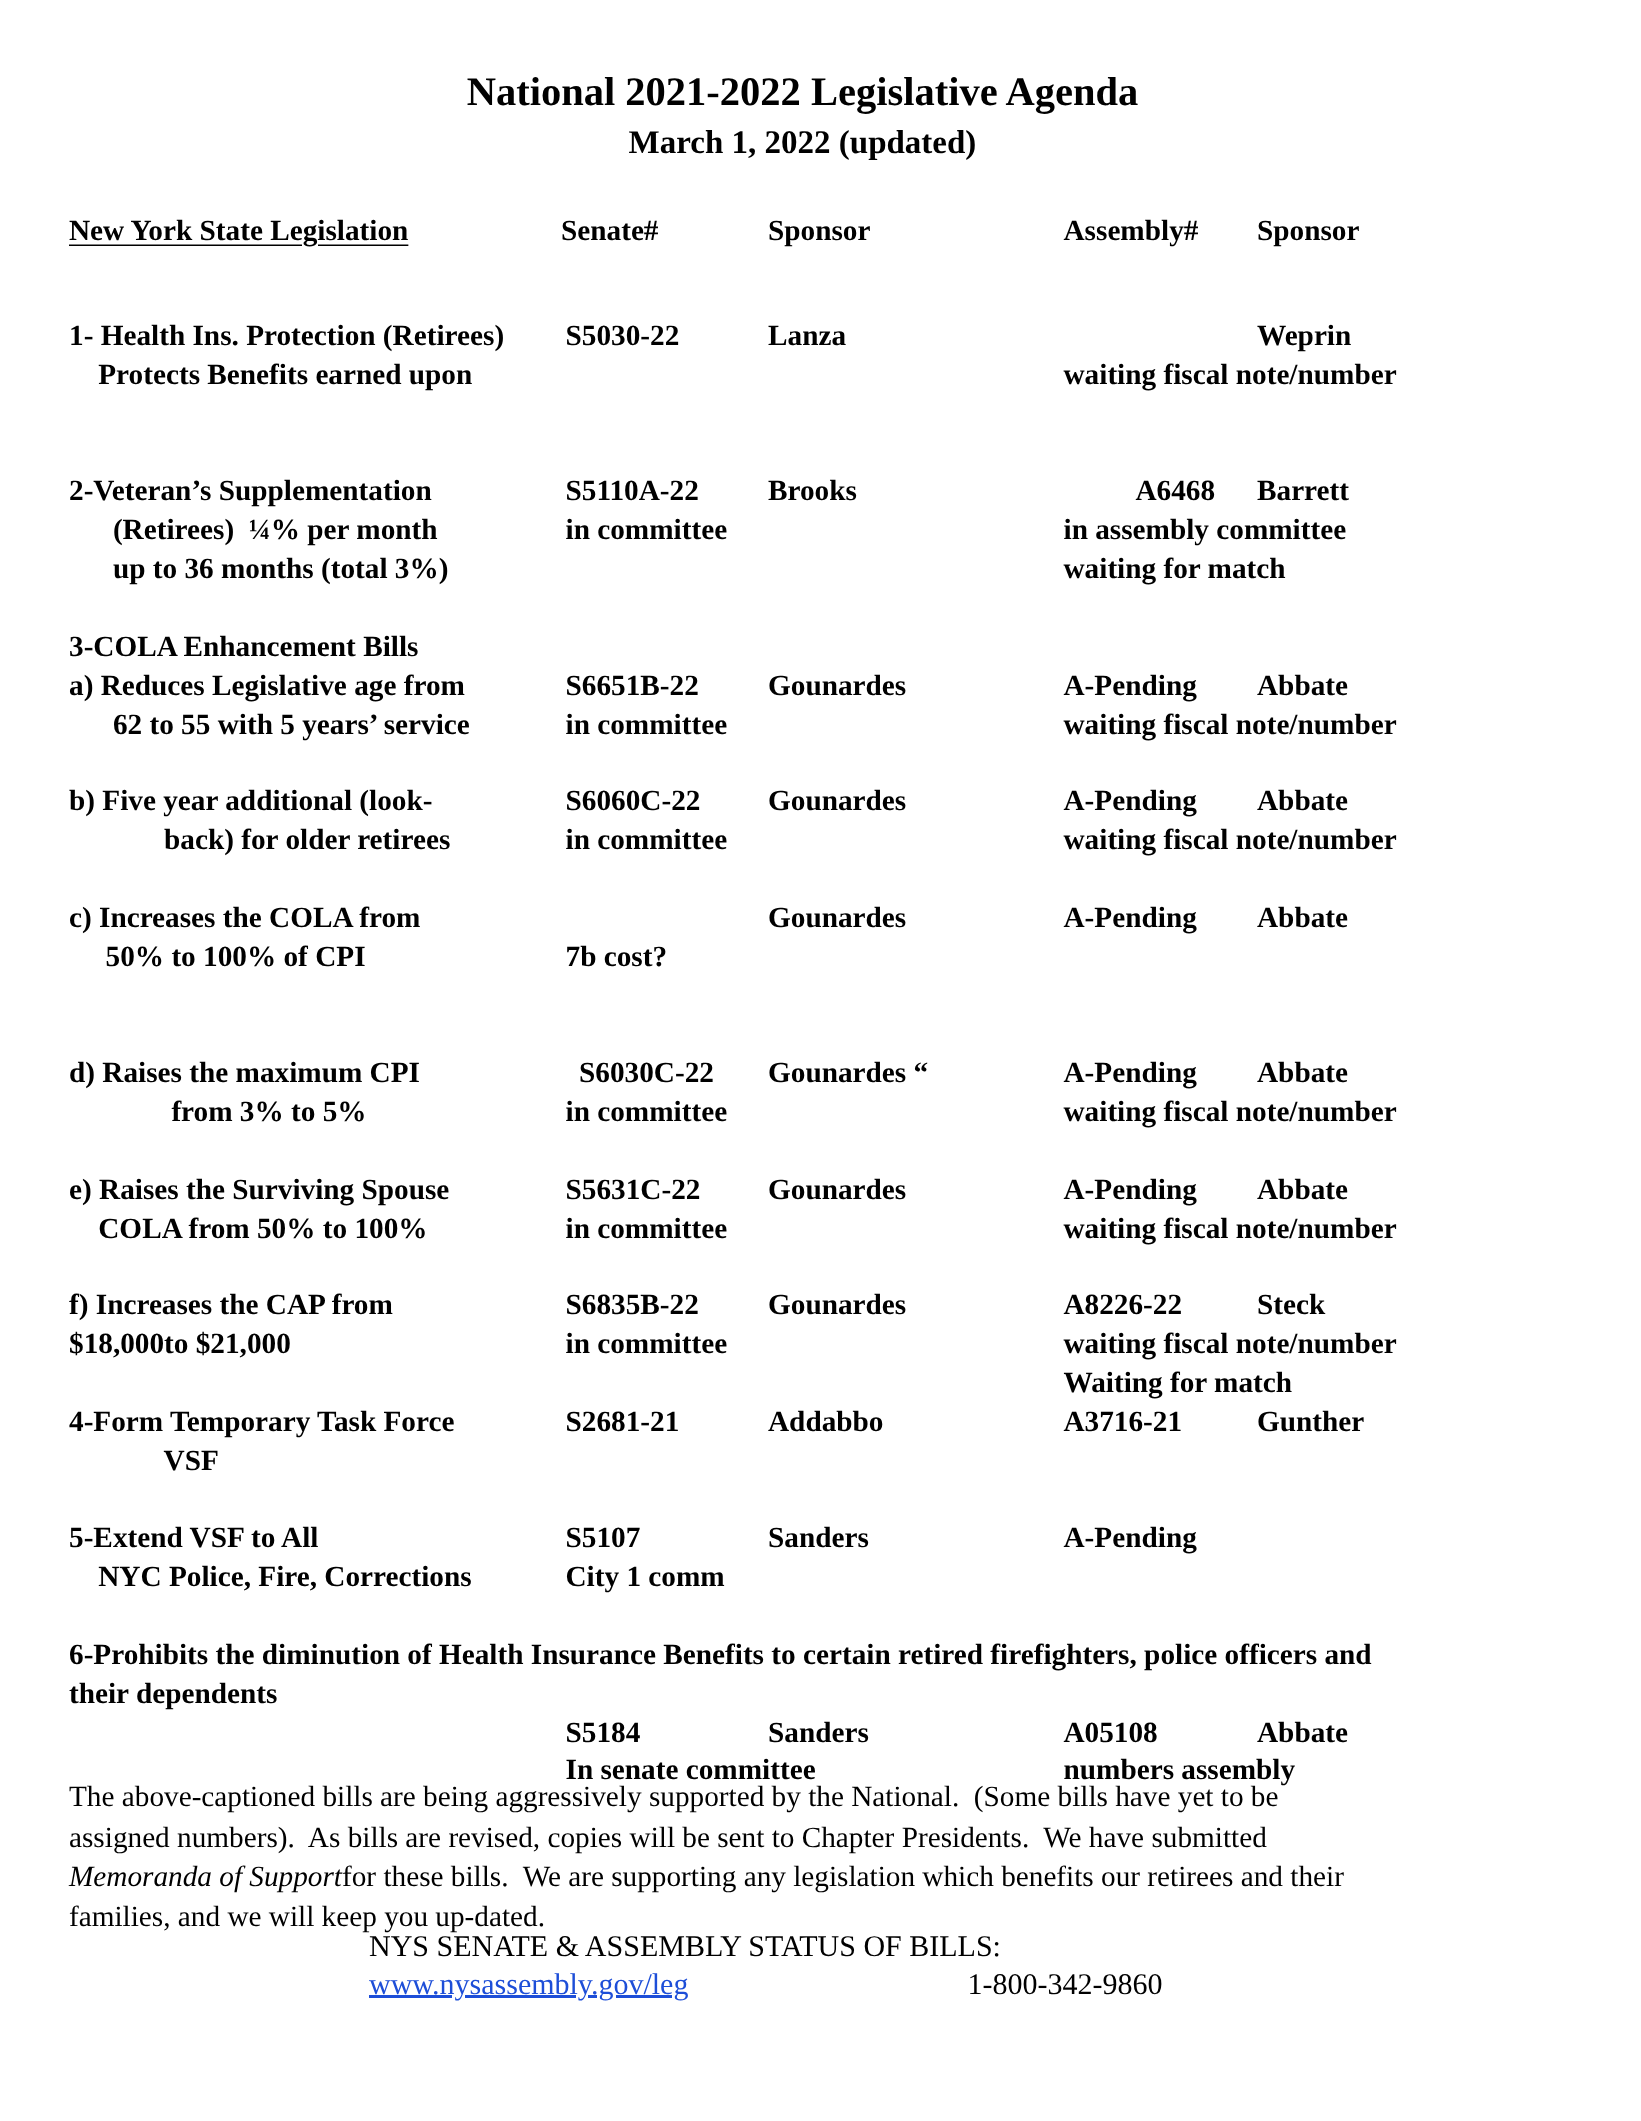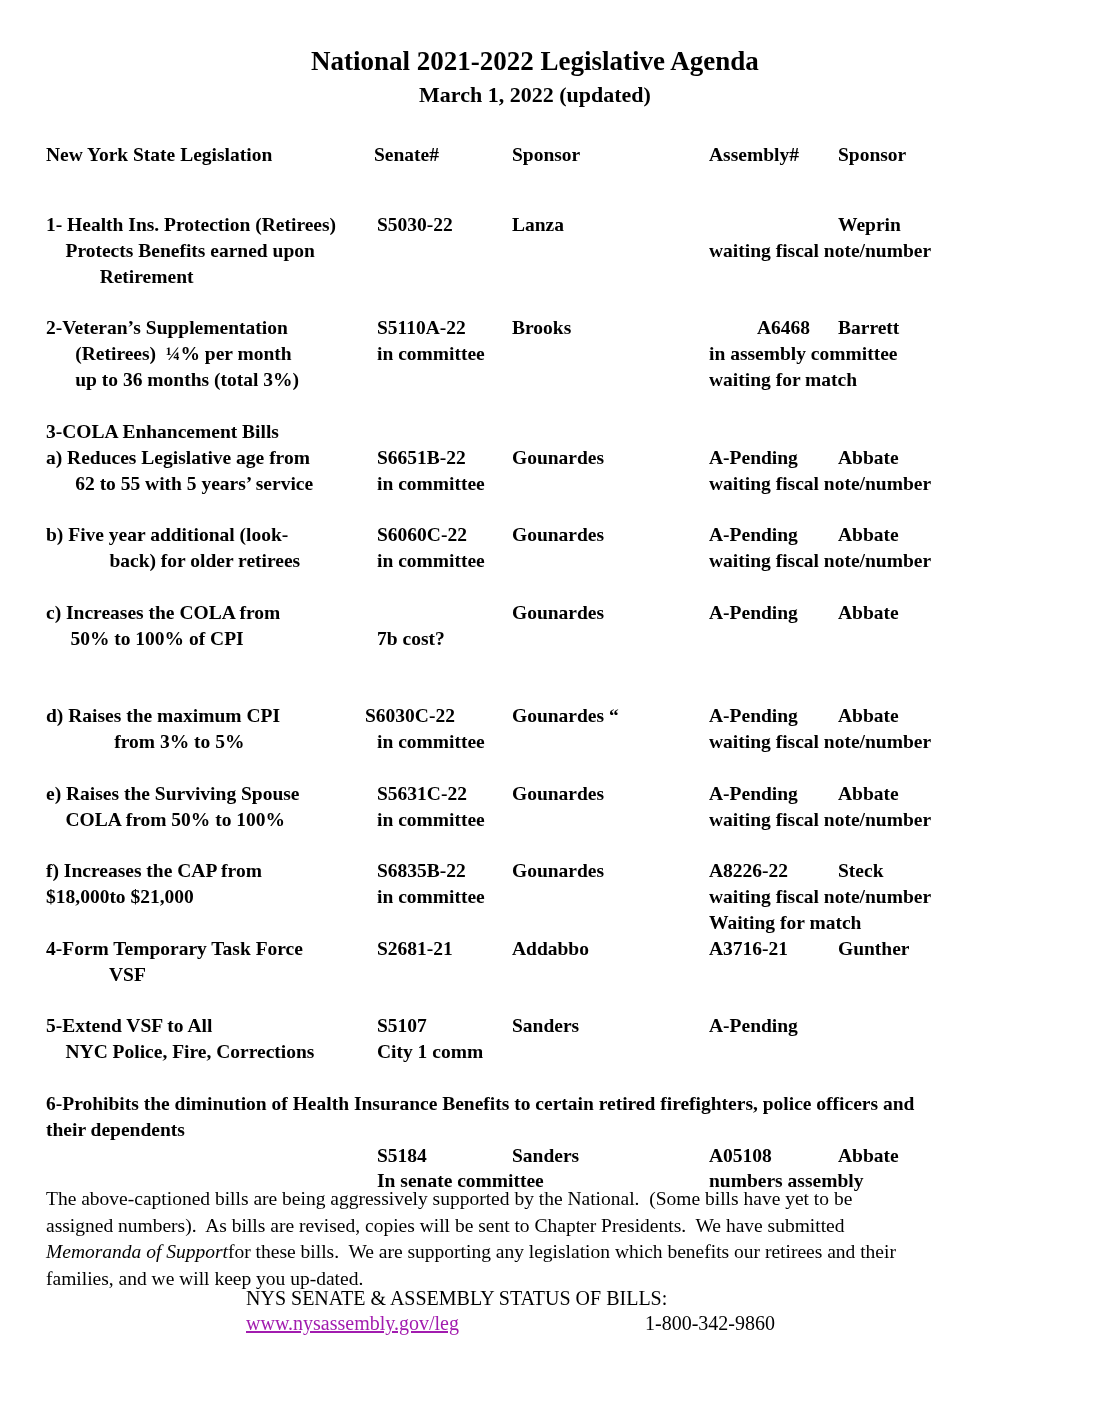--- a/index.html
+++ b/index.html
@@ -41,21 +41,21 @@
   .colrow {
     position: absolute;
     top: 144px;
     left: 0;
     right: 0;
     height: 26px;
     font-size: 19.5px;
     font-weight: 700;
   }
   .colrow span { position: absolute; white-space: pre; }
-  .underlined { text-underline-offset: 3px; text-align: right; }
+  .underlined { text-decoration: underline; text-underline-offset: 3px; text-align: right; }
   .x1 { left: 46px; }
   .x2 { left: 374px; }
   .x3 { left: 512px; }
   .x4 { left: 709px; }
   .x5 { left: 838px; }
   .tlines {
     position: absolute;
     top: 214px;
     left: 0;
     right: 0;
@@ -93,21 +93,21 @@
     top: 1312px;
     left: 0;
     right: 0;
     height: 28px;
     font-size: 20px;
     font-weight: 400;
   }
   .weblink {
     position: absolute;
     left: 246px;
-    color: #a21caf;
+    color: #1d4ed8;
     text-decoration: underline;
     white-space: pre;
     cursor: pointer;
   }
   .phone {
     position: absolute;
     left: 645px;
     white-space: pre;
   }
 </style>
@@ -131,23 +131,20 @@
       <div class="tline" style="top: 0px;">
         <span class="cell" style="left: 46px;">1- Health Ins. Protection (Retirees)</span>
         <span class="cell" style="left: 377px;">S5030-22</span>
         <span class="cell" style="left: 512px;">Lanza</span>
         <span class="cell" style="left: 838px;">Weprin</span>
       </div>
       <div class="tline" style="top: 25.85px;">
         <span class="cell" style="left: 46px;">    Protects Benefits earned upon</span>
         <span class="cell" style="left: 709px;">waiting fiscal note/number</span>
       </div>
-      <div class="tline" style="top: 51.7px;">
-        <span class="cell" style="left: 46px;">           Retirement</span>
-      </div>
       <div class="tline" style="top: 77.55px;"></div>
       <div class="tline" style="top: 103.4px;">
         <span class="cell" style="left: 46px;">2-Veteran’s Supplementation</span>
         <span class="cell" style="left: 377px;">S5110A-22</span>
         <span class="cell" style="left: 512px;">Brooks</span>
         <span class="cell" style="left: 709px; margin-left: 48px;">A6468</span>
         <span class="cell" style="left: 838px;">Barrett</span>
       </div>
       <div class="tline" style="top: 129.25px;">
         <span class="cell" style="left: 46px;">      (Retirees)  ¼% per month</span>
@@ -194,21 +191,21 @@
         <span class="cell" style="left: 709px;">A-Pending</span>
         <span class="cell" style="left: 838px;">Abbate</span>
       </div>
       <div class="tline" style="top: 413.6px;">
         <span class="cell" style="left: 46px;">     50% to 100% of CPI</span>
         <span class="cell" style="left: 377px;">7b cost?</span>
       </div>
       <div class="tline" style="top: 465.3px;"></div>
       <div class="tline" style="top: 491.15px;">
         <span class="cell" style="left: 46px;">d) Raises the maximum CPI</span>
-        <span class="cell" style="left: 365px;">S6030C-22</span>
+        <span class="cell" style="left: 386px;">S6030C-22</span>
         <span class="cell" style="left: 512px;">Gounardes “</span>
         <span class="cell" style="left: 709px;">A-Pending</span>
         <span class="cell" style="left: 838px;">Abbate</span>
       </div>
       <div class="tline" style="top: 517px;">
         <span class="cell" style="left: 46px;">              from 3% to 5%</span>
         <span class="cell" style="left: 377px;">in committee</span>
         <span class="cell" style="left: 709px;">waiting fiscal note/number</span>
       </div>
       <div class="tline" style="top: 542.85px;"></div>

